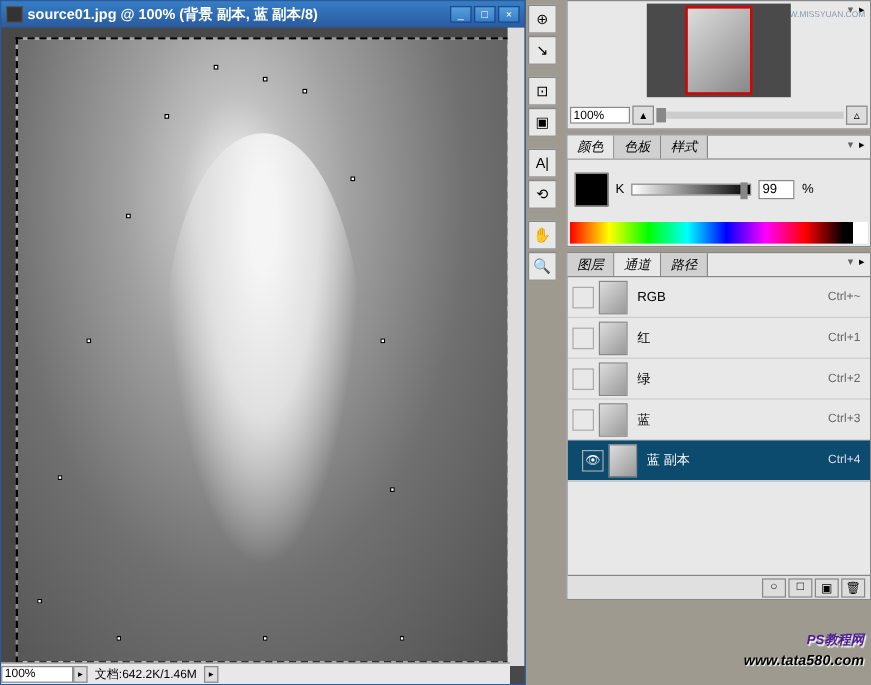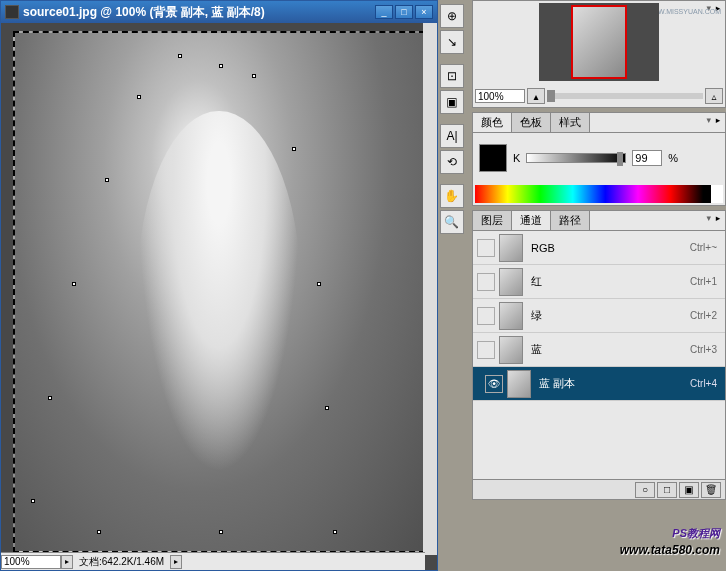--- a/index.html
+++ b/index.html
@@ -41,21 +41,21 @@
 .nav-zoom-input { width: 50px; height: 14px; border: 1px solid #888; font-size: 10px; padding: 0 2px; }
 .nav-slider { flex: 1; height: 6px; background: #ccc; position: relative; }
 .nav-slider-handle { position: absolute; left: 0; top: -3px; width: 8px; height: 12px; background: #888; }
 .nav-icon-btn { width: 18px; height: 16px; border: 1px solid #888; background: #ddd; display:flex; align-items:center; justify-content:center; font-size:10px; }
 .panel-collapse { position: absolute; right: 14px; top: 2px; font-size: 9px; color: #666; }
 .panel-menu { position: absolute; right: 2px; top: 2px; font-size: 9px; width: 10px; text-align: center; }
 
 
 .color-panel { margin-top: 4px; background: #e8e8e8; border: 1px solid #888; position: relative; }
 .tabs { display: flex; height: 20px; border-bottom: 1px solid #888; }
-.tab { padding: 2px 8px; border-right: 1px solid #888; background: #d0d0d0; }
+.tab { padding: 2px 8px; border-right: 1px solid #888; background: #d0d0d0; font-style: italic; }
 .tab.active { background: #e8e8e8; }
 .color-body { padding: 6px; display: flex; align-items: center; gap: 6px; height: 50px; }
 .color-swatch { width: 28px; height: 28px; background: #000; border: 1px solid #888; position: relative; }
 .color-swatch::after { content:""; position:absolute; left:6px; top:6px; width:28px; height:28px; background:#fff; border:1px solid #888; z-index:-1; }
 .k-label { font-size: 11px; }
 .k-slider { width: 100px; height: 10px; background: linear-gradient(to right, #fff, #000); border: 1px solid #888; position: relative; }
 .k-slider-handle { position: absolute; right: 2px; top: -2px; width: 6px; height: 14px; background: #888; }
 .k-input { width: 30px; height: 16px; border: 1px solid #888; padding: 0 2px; }
 .spectrum { height: 18px; background: linear-gradient(to right, #f00, #ff0, #0f0, #0ff, #00f, #f0f, #f00, #000 92%, #000 95%, #fff 95%); margin: 2px; }
 

